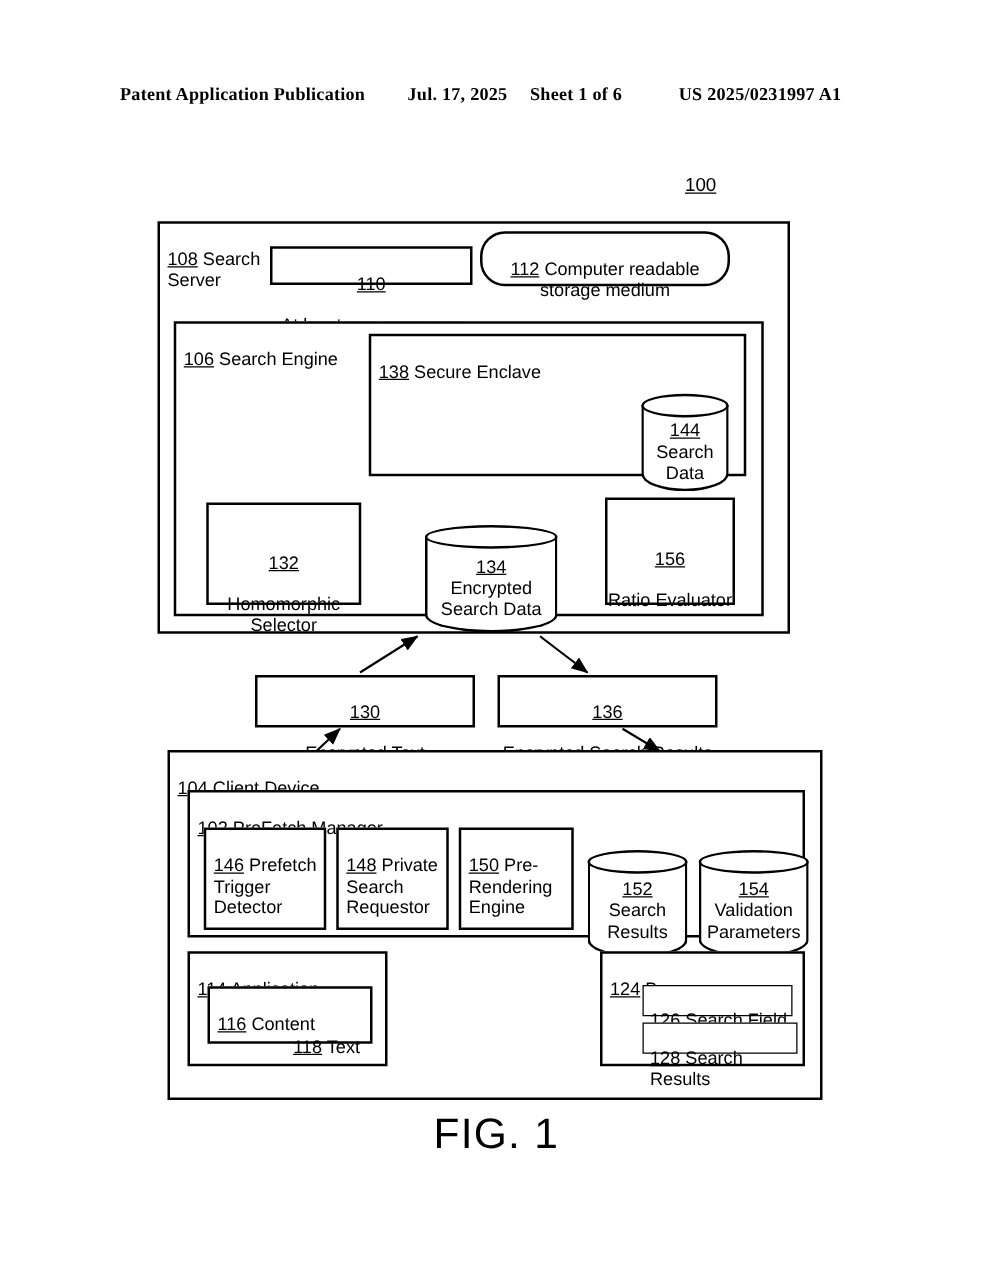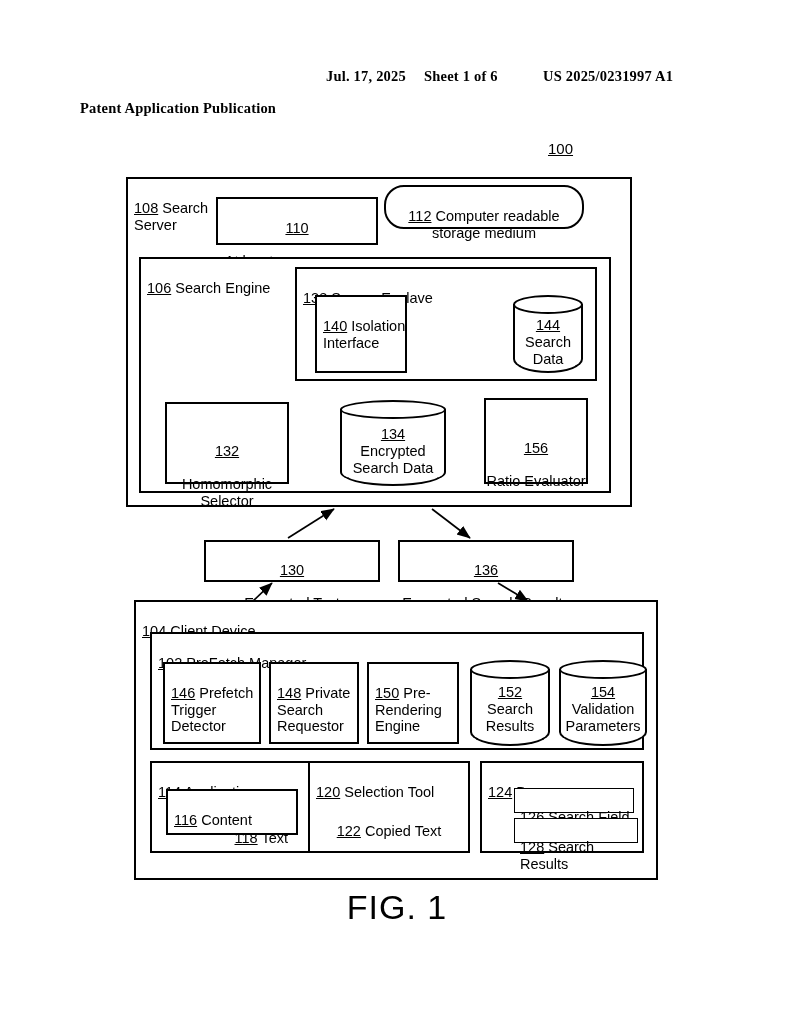--- a/index.html
+++ b/index.html
@@ -23,21 +23,21 @@
     left: 0;
     width: 794px;
     height: 22px;
     font-family: "Liberation Serif", serif;
     font-weight: bold;
     font-size: 14.5px;
     letter-spacing: 0.2px;
     white-space: nowrap;
   }
   #pub-header .seg { position: absolute; top: 0; }
-  #pub-header .seg-title { left: 80px; margin-top: 32px; }
+  #pub-header .seg-title { left: 96px; }
   #pub-header .seg-date  { left: 326px; }
   #pub-header .seg-sheet { left: 424px; text-align: center; }
   #pub-header .seg-num   { left: 543px; }
 
   
   .fbox {
     position: absolute;
     box-sizing: border-box;
     border: 2px solid #000;
     background: #fff;
@@ -63,20 +63,21 @@
     text-align: center;
   }
 
   
   .ref-line { display: block; text-align: center; }
 
   
   .cyl {
     position: absolute;
     box-sizing: border-box;
+    margin-top: 20px;
   }
   .cyl .cyl-body {
     position: absolute;
     left: 0; right: 0;
     top: 9px; bottom: 0;
     border: 2px solid #000;
     border-top: none;
     border-radius: 0 0 50% 50% / 0 0 14px 14px;
     background: #fff;
   }
@@ -139,21 +140,21 @@
 
 <div id="ref-100">100</div>
 
 <div class="fbox" style="left:126px; top:177px; width:506px; height:330px;">
 
   <div class="lbl tl" style="width:110px;">
     <span class="ref">108</span><span> </span><span>Search
 Server</span>
   </div>
 
-  <div class="fbox" style="left:88px; top:18px; width:162px; height:48px;">
+  <div class="fbox" style="left:88px; top:18px; width:162px; height:31px;">
     <div class="lbl ctr" style="top:4px;">
       <span class="ref ref-line">110</span>
       <span>At least one processor</span>
     </div>
   </div>
 
   <div class="fbox" style="left:256px; top:6px; width:200px; height:44px;border-radius:20px;">
     <div class="lbl ctr" style="top:4px; padding:0 6px; box-sizing:border-box;">
       <span class="ref">112</span><span> </span><span>Computer readable storage medium</span>
     </div>
@@ -164,25 +165,20 @@
     <div class="lbl tl">
       <span class="ref">106</span><span> </span><span>Search Engine</span>
     </div>
 
     <div class="fbox" style="left:154px; top:8px; width:302px; height:114px;">
 
       <div class="lbl tl">
         <span class="ref">138</span><span> </span><span>Secure Enclave</span>
       </div>
 
-      <div class="fbox" style="left:18px; top:26px; width:92px; height:78px;">
-        <div class="lbl tl" style="width:86px;">
-          <span class="ref">140</span><span> </span><span>Isolation Interface</span>
-        </div>
-      </div>
 
 
       <div class="cyl" style="left:216px; top:26px; width:70px; height:78px;">
         <div class="cyl-body"></div>
         <div class="cyl-top"></div>
         <div class="cyl-text" style="top:22px;">
           <span class="ref ref-line">144</span>
           <span>Search Data</span>
         </div>
       </div>
@@ -284,28 +280,20 @@
     <div class="fbox" style="left:14px; top:26px; width:132px; height:46px;">
       <div class="lbl tl">
         <span class="ref">116</span><span> </span><span>Content</span>
       </div>
       <div class="lbl" style="top:22px; right:8px; text-align:right;">
         <span class="ref">118</span><span> </span><span>Text</span>
       </div>
     </div>
   </div>
 
-  <div class="fbox" style="left:172px; top:159px; width:162px; height:92px;">
-    <div class="lbl tl">
-      <span class="ref">120</span><span> </span><span>Selection Tool</span>
-    </div>
-    <div class="lbl ctr" style="top:43px;">
-      <span class="ref">122</span><span> </span><span>Copied Text</span>
-    </div>
-  </div>
 
   <div class="fbox" style="left:344px; top:159px; width:164px; height:92px;">
     <div class="lbl tl">
       <span class="ref">124</span><span> </span><span>Browser</span>
     </div>
 
     <div class="fbox thin" style="left:32px; top:25px; width:120px; height:25px;">
       <div class="lbl tl" style="top:3px; left:5px;">
         <span class="ref">126</span><span> </span><span>Search Field</span>
       </div>

